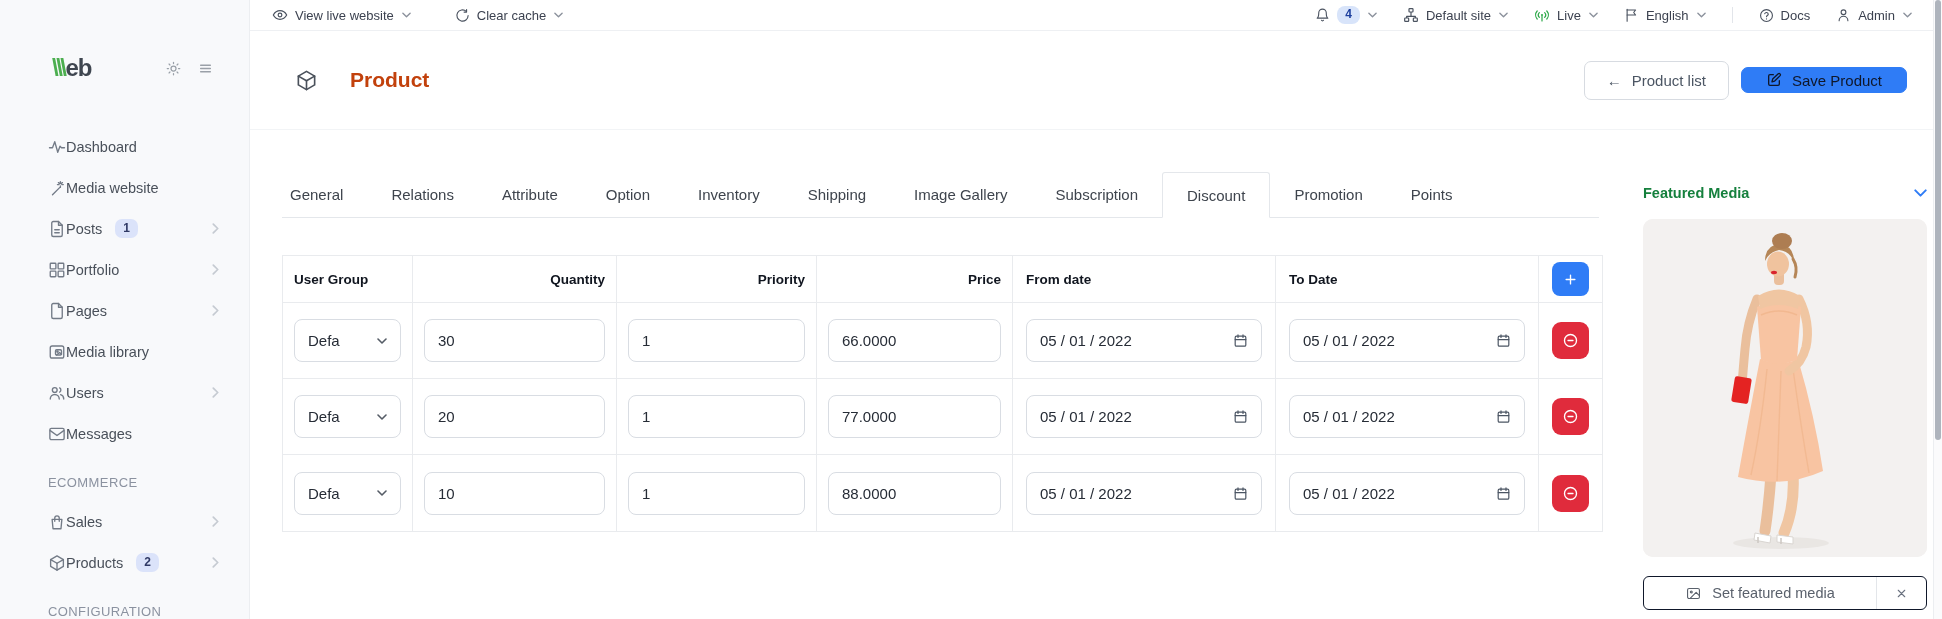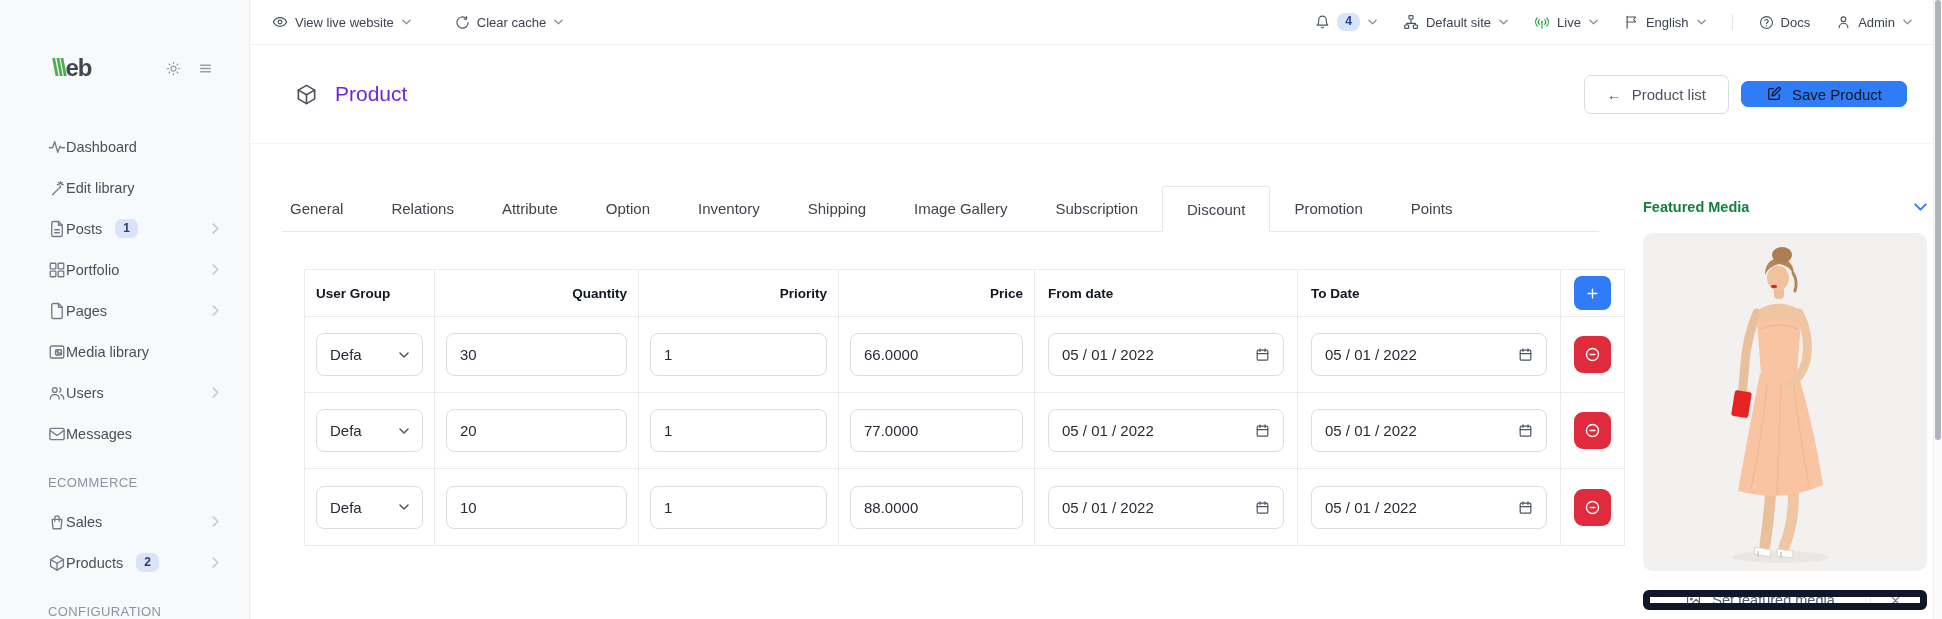--- a/index.html
+++ b/index.html
@@ -34,42 +34,42 @@
   }
   .nav-section {
     font-size: 13px; letter-spacing: 0.4px; color: #8b92a0;
     padding-left: 48px; margin: 21px 0 11px 0; text-transform: uppercase;
   }
 
   
   .main { flex: 1; display: flex; flex-direction: column; background: #fff; }
 
   .topbar {
-    height: 45px; border-bottom: 1px solid #eef0f3; flex-shrink: 0;
+    height: 31px; border-bottom: 1px solid #eef0f3; flex-shrink: 0;
     display: flex; align-items: center; padding: 0 30px 0 22px;
     font-size: 13px; color: #3c4250;
   }
   .tb-group { display: flex; align-items: center; gap: 7px; cursor: pointer; white-space: nowrap; }
   .tb-left { display: flex; align-items: center; gap: 44px; }
   .tb-right { margin-left: auto; display: flex; align-items: center; gap: 26px; }
   .tb-icon { display: flex; color: #4b5360; }
   .tb-caret { display: flex; color: #8b919c; margin-left: 1px; }
   .noti-badge {
     background: #d8e4fa; color: #1d3f9e; font-weight: 700; font-size: 12px;
     border-radius: 8px; padding: 1px 8px; line-height: 1.3;
   }
   .tb-divider { width: 1px; height: 16px; background: #e2e5ea; }
   .live-icon { color: #28a745; }
 
   .page-header {
     height: 99px; border-bottom: 1px solid #f2f4f6; flex-shrink: 0;
     display: flex; align-items: center; padding: 0 35px 0 45px;
   }
   .ph-icon { color: #4a515b; display: flex; }
-  .ph-title { font-size: 21px; font-weight: 400; color: #6d28d9; margin-left: 17px; }
+  .ph-title { font-size: 21px; font-weight: 700; color: #c2410c; margin-left: 32px; }
   .ph-actions { margin-left: auto; display: flex; align-items: center; gap: 12px; }
   .btn {
     display: inline-flex; align-items: center; gap: 10px; cursor: pointer;
     border-radius: 7px; font-size: 15px; font-family: inherit;
   }
   .btn-outline {
     height: 39px; padding: 0 22px; background: #fff;
     border: 1px solid #d7dbe1; color: #4b5563;
   }
   .btn-primary {
@@ -90,21 +90,20 @@
   .tab.active {
     background: #fff; border: 1px solid #e4e7eb; border-bottom: 1px solid #fff;
     margin-bottom: -1px; border-radius: 3px 3px 0 0;
   }
 
   
   .dtable {
     margin-top: 37px; width: 1321px; border: 1px solid #e9ebee;
     display: grid; grid-template-columns: 130px 204px 200px 196px 263px 263px 1fr;
     grid-template-rows: 47px 76px 76px 76px;
-    margin-left: 22px;
   }
   .cell {
     display: flex; align-items: center; padding: 0 11px;
     border-right: 1px solid #e9ebee; border-bottom: 1px solid #e9ebee;
     background: #fff; min-width: 0;
   }
   .cell.datec { padding: 0 13px; }
   .cell.lastcol { border-right: none; justify-content: center; }
   .cell.lastrow { border-bottom: none; }
   .th { font-size: 13.5px; font-weight: 700; color: #10151f; }
@@ -127,22 +126,22 @@
   .add-btn { background: #2f7cf6; }
   .del-btn { background: #e02b3c; width: 37px; height: 37px; border-radius: 9px; }
 
   
   .featured { width: 284px; flex-shrink: 0; }
   .f-head { display: flex; align-items: center; justify-content: space-between; margin-top: 13px; }
   .f-title { color: #15803d; font-size: 14.5px; font-weight: 700; }
   .f-chev { color: #2f7cf6; display: flex; cursor: pointer; }
   .f-card { margin-top: 18px; height: 338px; border-radius: 10px; background: #f3f1f0; overflow: hidden; }
   .f-bar {
-    margin-top: 19px; height: 20px; background: #fff;
-    border: 7px solid #0f172a; border-radius: 6px; display: flex; overflow: hidden;
+    margin-top: 19px; height: 34px; background: #fff;
+    border: 1px solid #0f172a; border-radius: 6px; display: flex; overflow: hidden;
   }
   .f-bar-main {
     flex: 1; display: flex; align-items: center; justify-content: center; gap: 10px;
     color: #5a616c; font-size: 14.5px; cursor: pointer;
   }
   .f-bar-x {
     width: 50px; border-left: 1px solid #e3e6ea; display: flex;
     align-items: center; justify-content: center; color: #6b7280; cursor: pointer;
   }
 
@@ -186,21 +185,21 @@
         </span>
       <span>Dashboard</span>
     </div>
     <div class="nav-item">
       <span class="nav-icon">
           <svg width="18" height="18" viewBox="0 0 24 24" fill="none" stroke="currentColor" stroke-width="1.8" stroke-linecap="round">
             <path d="M6 21L15.5 11.5"></path>
             <path d="M16.5 3.5v2.6M16.5 11.2v-2M12.6 7.4h2M20.4 7.4h-2M13.9 4.8l1.3 1.3M19.2 4.8l-1.3 1.3"></path>
           </svg>
         </span>
-      <span>Edit library</span>
+      <span>Media website</span>
     </div>
     <div class="nav-item">
       <span class="nav-icon">
           <svg width="18" height="18" viewBox="0 0 24 24" fill="none" stroke="currentColor" stroke-width="1.8" stroke-linecap="round" stroke-linejoin="round">
             <path d="M14 2H7a2 2 0 0 0-2 2v16a2 2 0 0 0 2 2h10a2 2 0 0 0 2-2V7z"></path>
             <path d="M14 2v5h5"></path>
             <path d="M9 13h6M9 17h6"></path>
           </svg>
         </span>
       <span>Posts</span>

